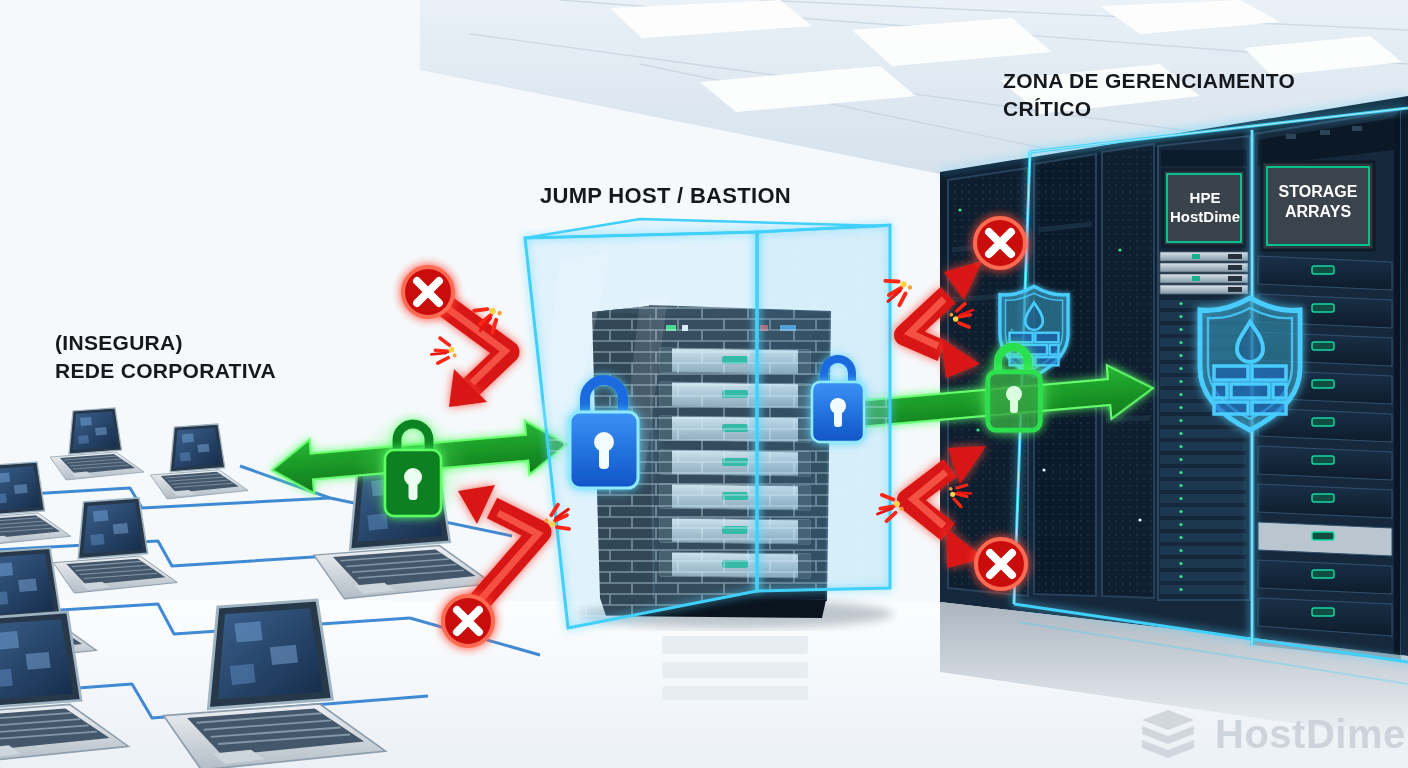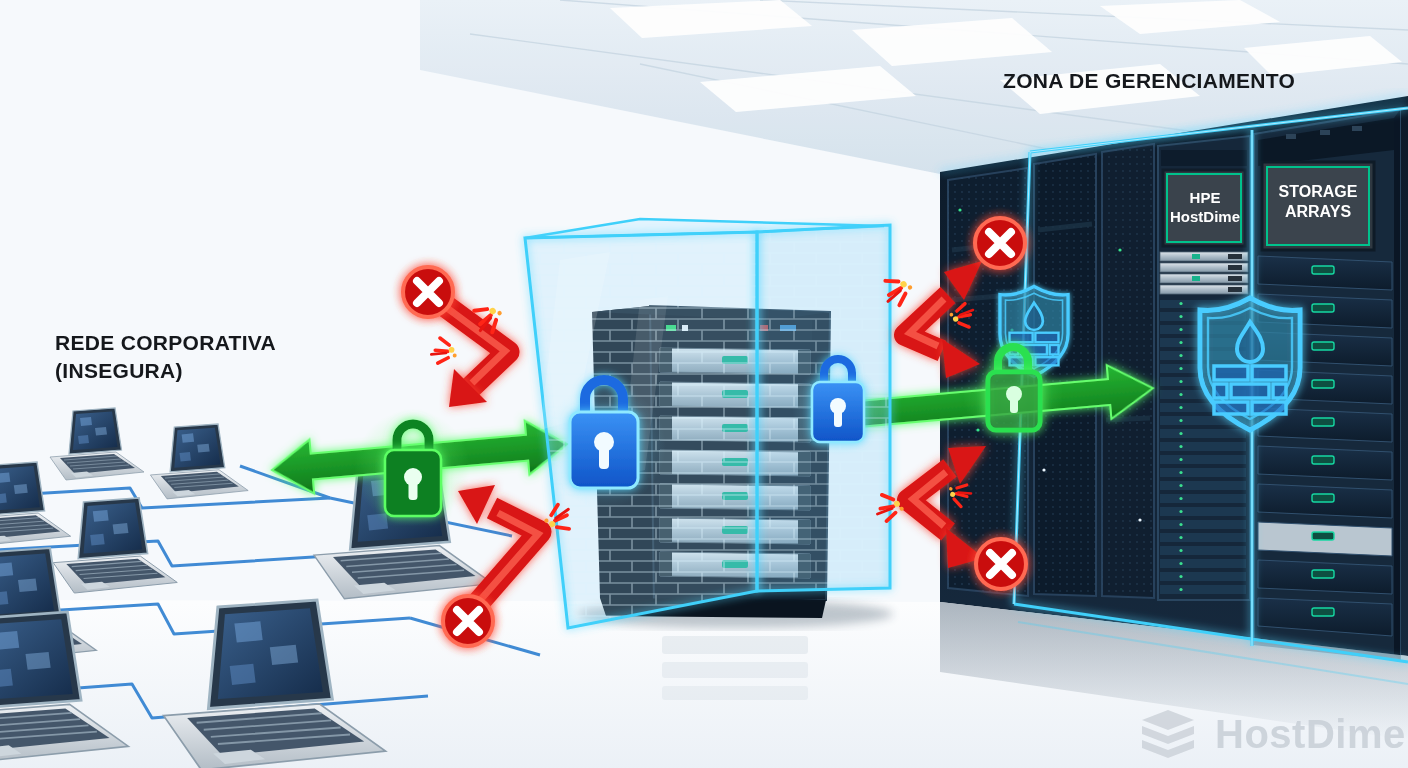--- a/index.html
+++ b/index.html
@@ -436,25 +436,29 @@
     <use href="#spark" transform="translate(455,352) rotate(185) scale(0.9)"></use>
     <use href="#spark" transform="translate(548,524) rotate(-25) scale(0.95)"></use>
     <use href="#spark" transform="translate(908,284) rotate(150)"></use>
     <use href="#spark" transform="translate(952,318) rotate(-10) scale(0.85)"></use>
     <use href="#spark" transform="translate(901,505) rotate(170) scale(0.95)"></use>
     <use href="#spark" transform="translate(950,492) rotate(15) scale(0.8)"></use>
   </g>
 </svg>
 
 <div class="lbl lbl-corporate">
+  <div>(INSEGURA)</div>
   <div>REDE CORPORATIVA</div>
-  <div>(INSEGURA)</div>
+</div>
+<div class="lbl lbl-bastion">
+  <div>JUMP HOST / BASTION</div>
 </div>
 <div class="lbl lbl-critical">
   <div>ZONA DE GERENCIAMENTO</div>
+  <div>CRÍTICO</div>
 </div>
 
 <div class="rack-display hpe">
   <div>HPE</div>
   <div>HostDime</div>
 </div>
 <div class="rack-display storage">
   <div>STORAGE</div>
   <div>ARRAYS</div>
 </div>

